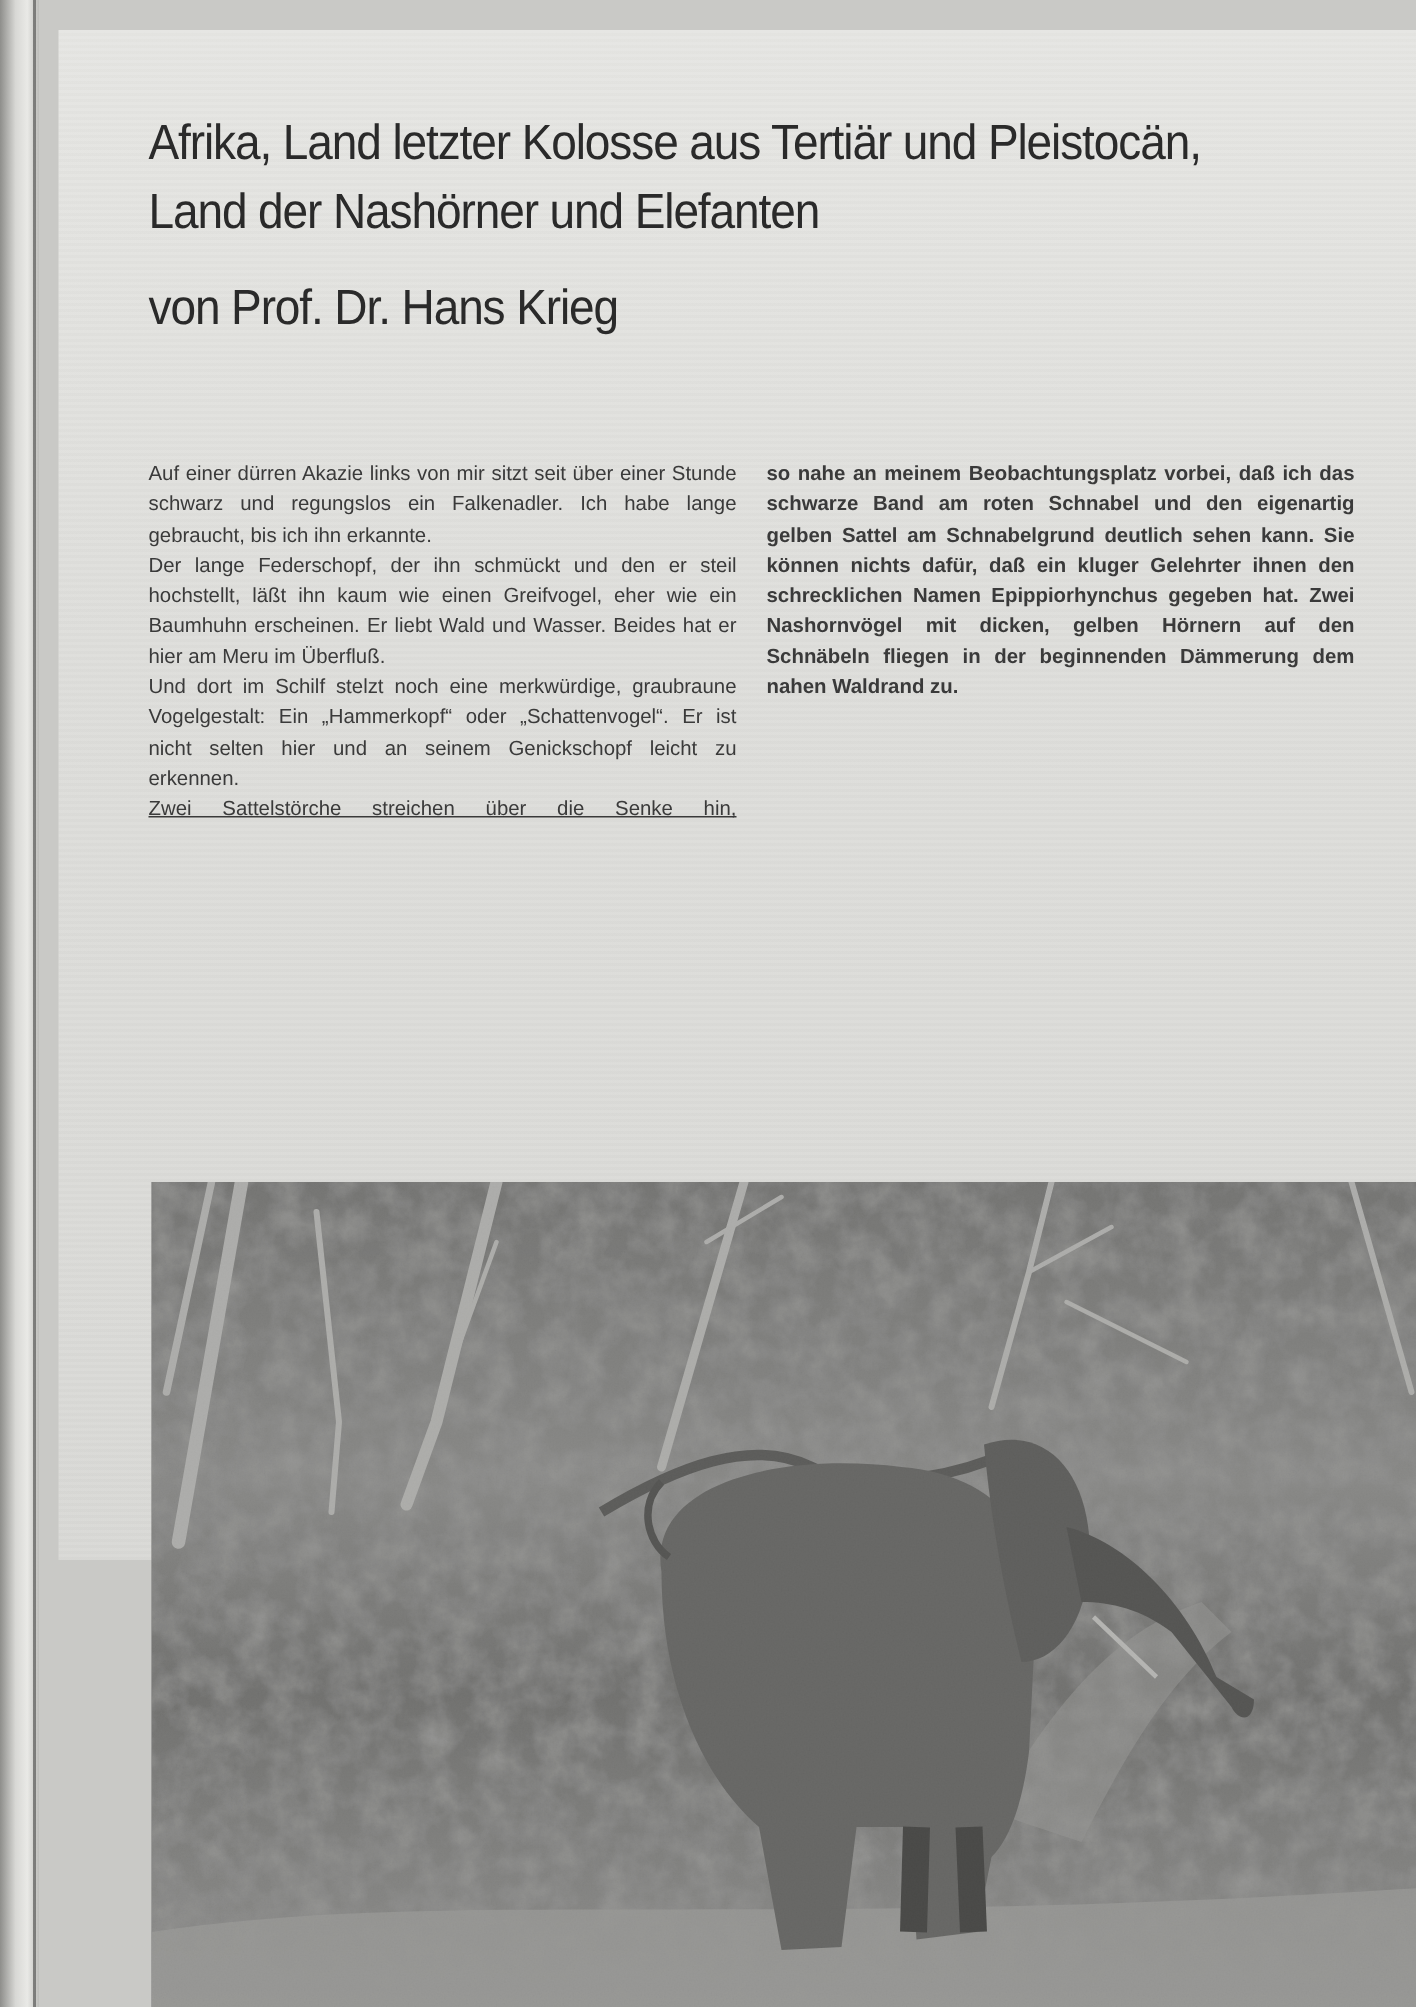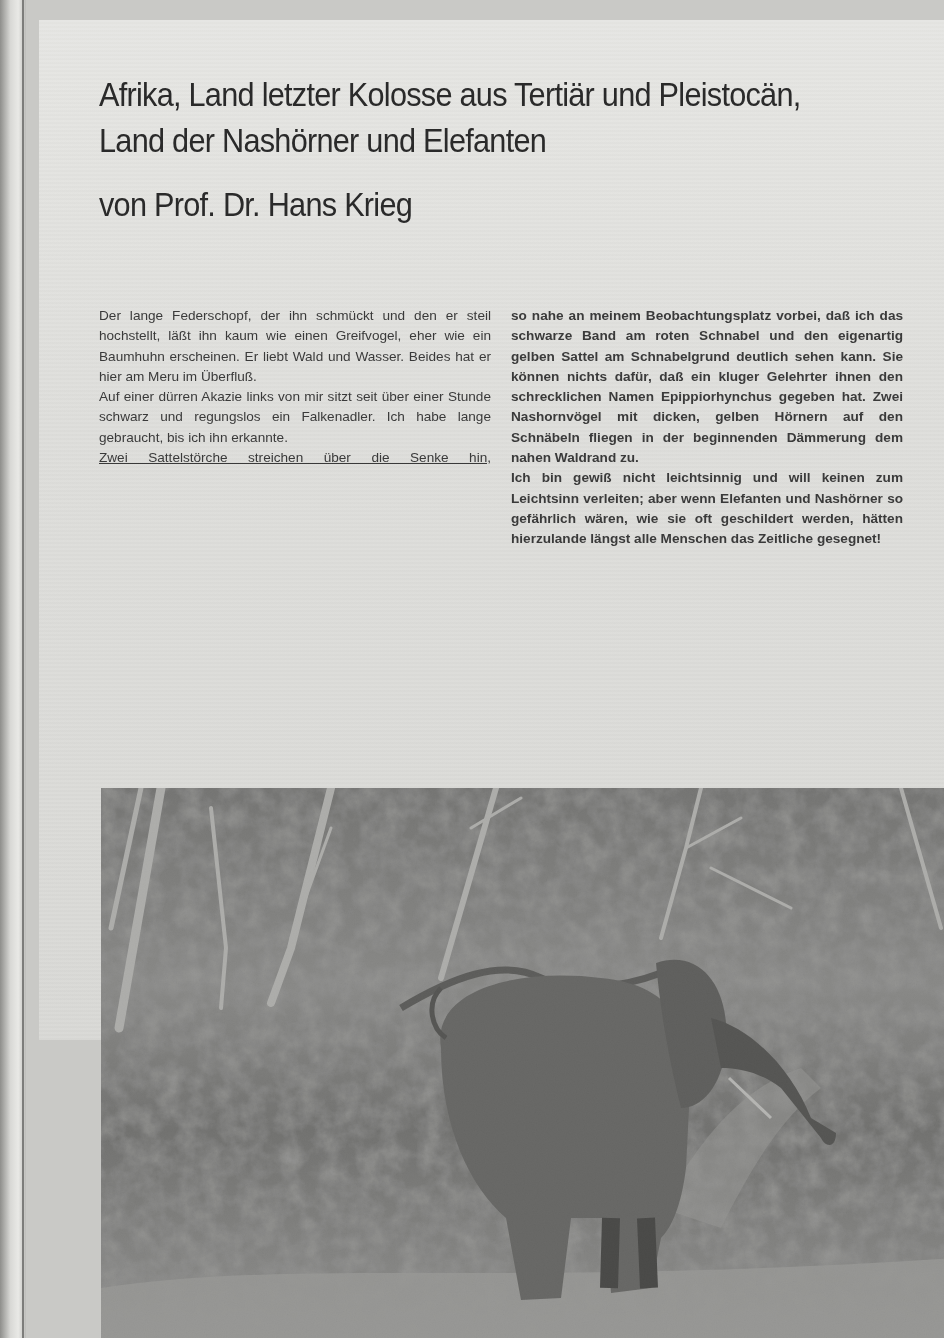--- a/index.html
+++ b/index.html
@@ -28,28 +28,28 @@
 <div class="page">
 
   <h1 class="title" style="margin:0;font-weight:normal;">
     <span class="line">Afrika, Land letzter Kolosse aus Tertiär und Pleistocän,</span>
     <span class="line">Land der Nashörner und Elefanten</span>
   </h1>
 
   <div class="author">von Prof. Dr. Hans Krieg</div>
 
   <div class="col left">
+    <p>Auf einer dürren Akazie links von mir sitzt seit über einer Stunde schwarz und regungslos ein Falkenadler. Ich habe lange gebraucht, bis ich ihn erkannte.</p>
     <p>Der lange Federschopf, der ihn schmückt und den er steil hochstellt, läßt ihn kaum wie einen Greifvogel, eher wie ein Baumhuhn erscheinen. Er liebt Wald und Wasser. Beides hat er hier am Meru im Überfluß.</p>
-    <p>Auf einer dürren Akazie links von mir sitzt seit über einer Stunde schwarz und regungslos ein Falkenadler. Ich habe lange gebraucht, bis ich ihn erkannte.</p>
+    <p>Und dort im Schilf stelzt noch eine merkwürdige, graubraune Vogelgestalt: Ein „Hammerkopf“ oder „Schattenvogel“. Er ist nicht selten hier und an seinem Genickschopf leicht zu erkennen.</p>
     <p class="last-left">Zwei Sattelstörche streichen über die Senke hin,</p>
   </div>
 
   <div class="col right">
     <p>so nahe an meinem Beobachtungsplatz vorbei, daß ich das schwarze Band am roten Schnabel und den eigenartig gelben Sattel am Schnabelgrund deutlich sehen kann. Sie können nichts dafür, daß ein kluger Gelehrter ihnen den schrecklichen Namen Epippiorhynchus gegeben hat. Zwei Nashornvögel mit dicken, gelben Hörnern auf den Schnäbeln fliegen in der beginnenden Dämmerung dem nahen Waldrand zu.</p>
-    <p>Ich bin gewiß nicht leichtsinnig und will keinen zum Leichtsinn verleiten; aber wenn Elefanten und Nashörner so gefährlich wären, wie sie oft geschildert werden, hätten hierzulande längst alle Menschen das Zeitliche gesegnet!</p>
   </div>
 
   <div class="photo" style="left:62px;">
     <svg width="856" height="570" viewBox="0 0 856 570">
       <defs>
         <filter id="grain" x="0" y="0" width="100%" height="100%">
           <feTurbulence type="fractalNoise" baseFrequency="0.9" numOctaves="2" seed="4" result="n"></feTurbulence>
           <feColorMatrix type="saturate" values="0"></feColorMatrix>
           <feComponentTransfer>
               <feFuncA type="table" tableValues="0 0.35"></feFuncA>

